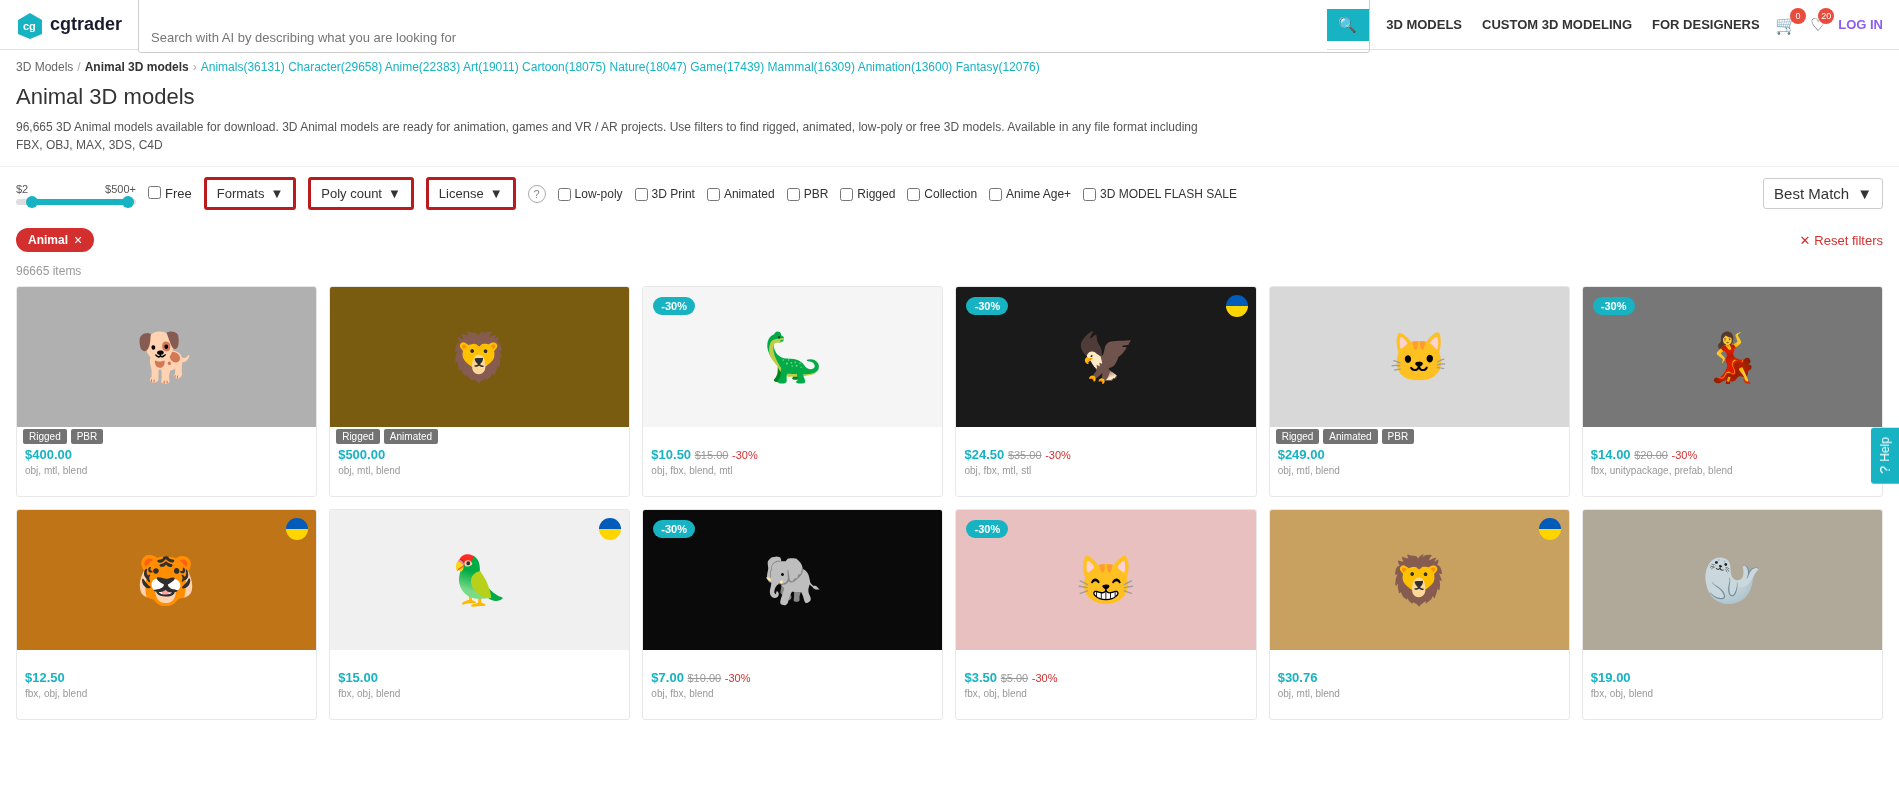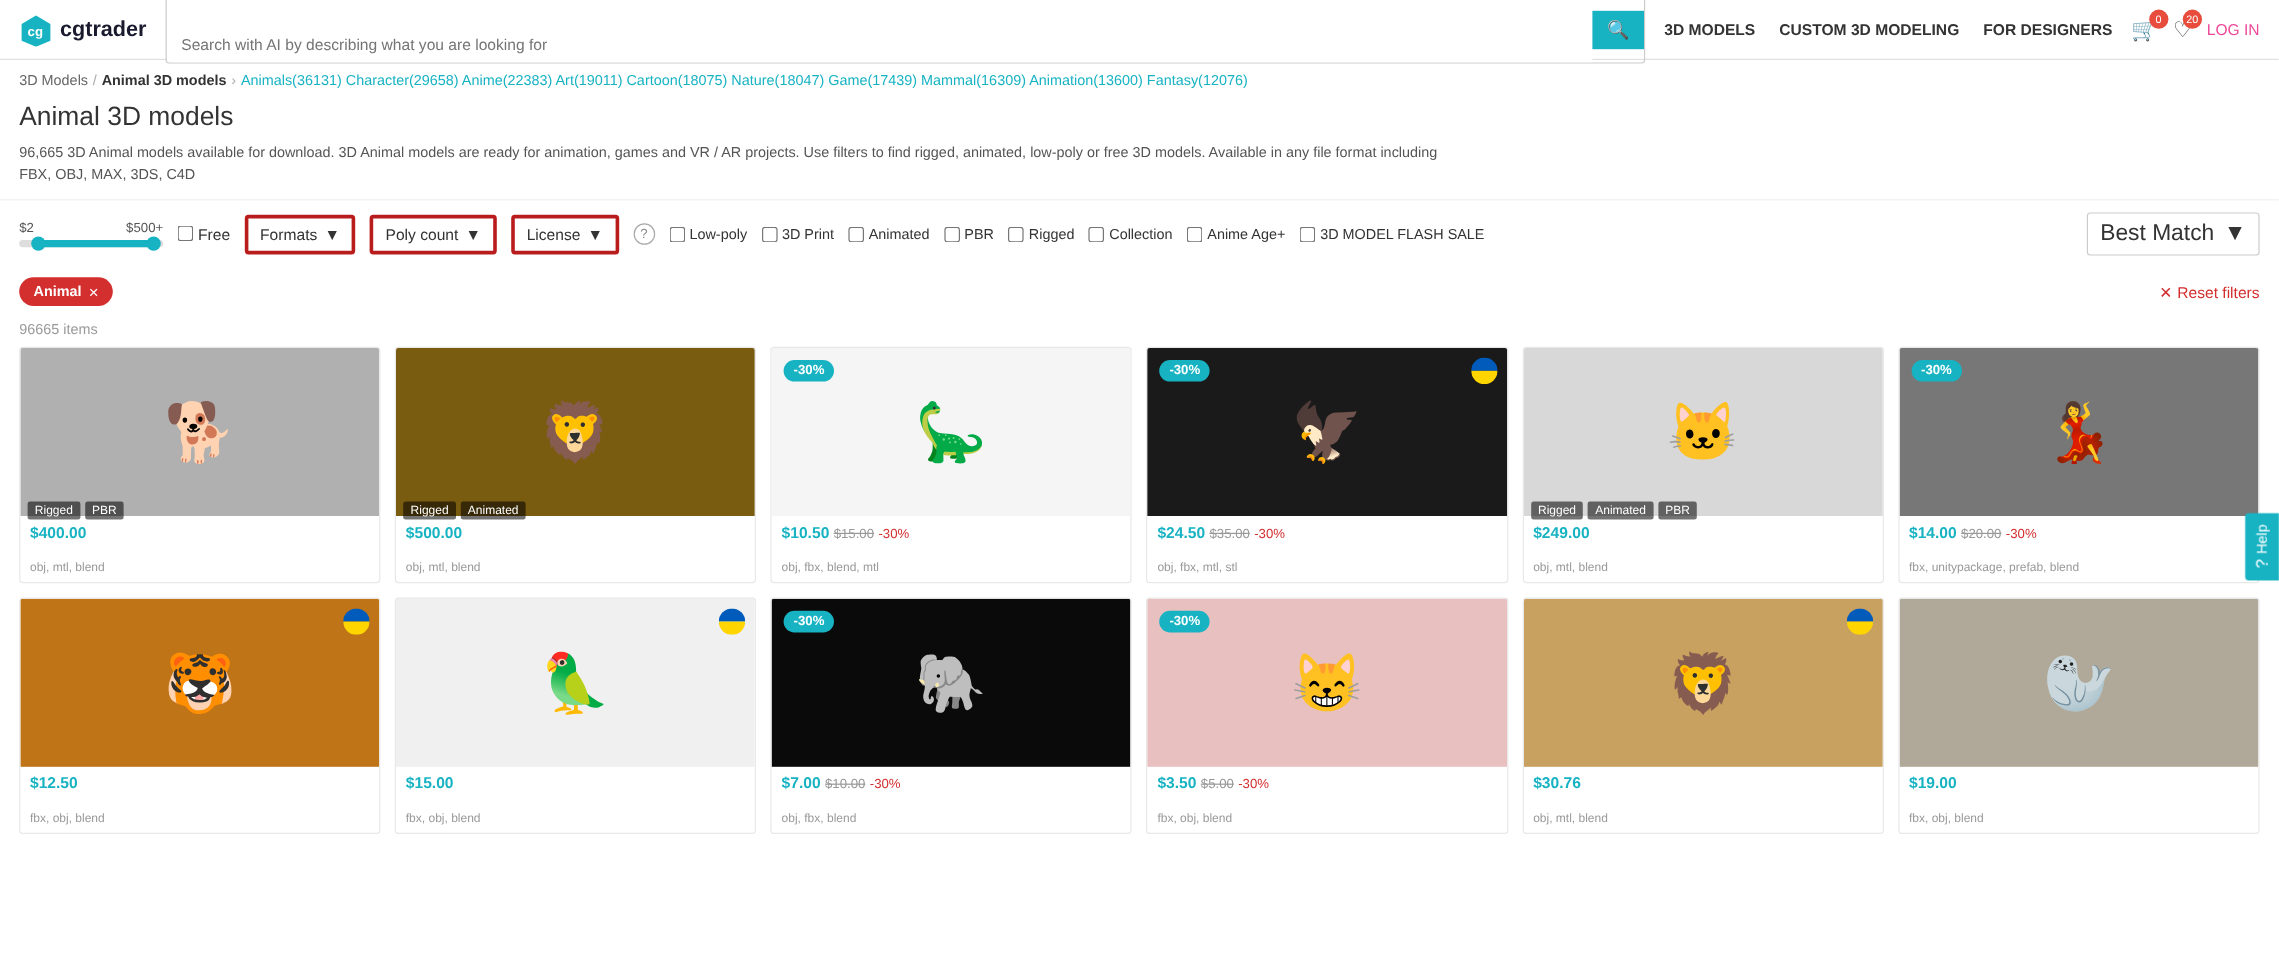--- a/index.html
+++ b/index.html
@@ -85,22 +85,22 @@
       border-radius: 50%;
       font-size: 9px;
       width: 16px;
       height: 16px;
       display: flex;
       align-items: center;
       justify-content: center;
     }
     .login-btn {
       font-size: 13px;
-      font-weight: normal;
-      color: #ec4899;
+      font-weight: bold;
+      color: #8b5cf6;
       cursor: pointer;
     }
 
     
     .breadcrumb {
       padding: 10px 16px;
       font-size: 12px;
       color: #666;
       display: flex;
       flex-wrap: wrap;
@@ -215,21 +215,21 @@
       font-size: 12px;
       cursor: pointer;
     }
     .sort-dropdown {
       margin-left: auto;
       display: flex;
       align-items: center;
       border: 1px solid #ccc;
       border-radius: 3px;
       padding: 6px 10px;
-      font-size: 19px;
+      font-size: 15px;
       background: white;
       cursor: pointer;
     }
 
     
     .active-filters {
       padding: 8px 16px;
       display: flex;
       align-items: center;
       justify-content: space-between;
@@ -282,40 +282,40 @@
     }
     .card-img-placeholder {
       width: 100%;
       height: 140px;
       display: flex;
       align-items: center;
       justify-content: center;
       font-size: 40px;
     }
     .card-info {
-      padding: 6px 8px;
+      padding: 20px 8px;
     }
     .card-price {
       color: #17b3c3;
       font-size: 13px;
       font-weight: bold;
     }
     .card-orig-price {
       color: #999;
       text-decoration: line-through;
       font-size: 11px;
     }
     .card-discount {
       color: #d32f2f;
       font-size: 11px;
     }
     .card-formats {
       font-size: 10px;
       color: #999;
-      margin-top: 17px;
+      margin-top: 3px;
     }
     .discount-badge {
       position: absolute;
       top: 10px;
       left: 10px;
       background: #17b3c3;
       color: white;
       border-radius: 20px;
       padding: 3px 8px;
       font-size: 11px;

